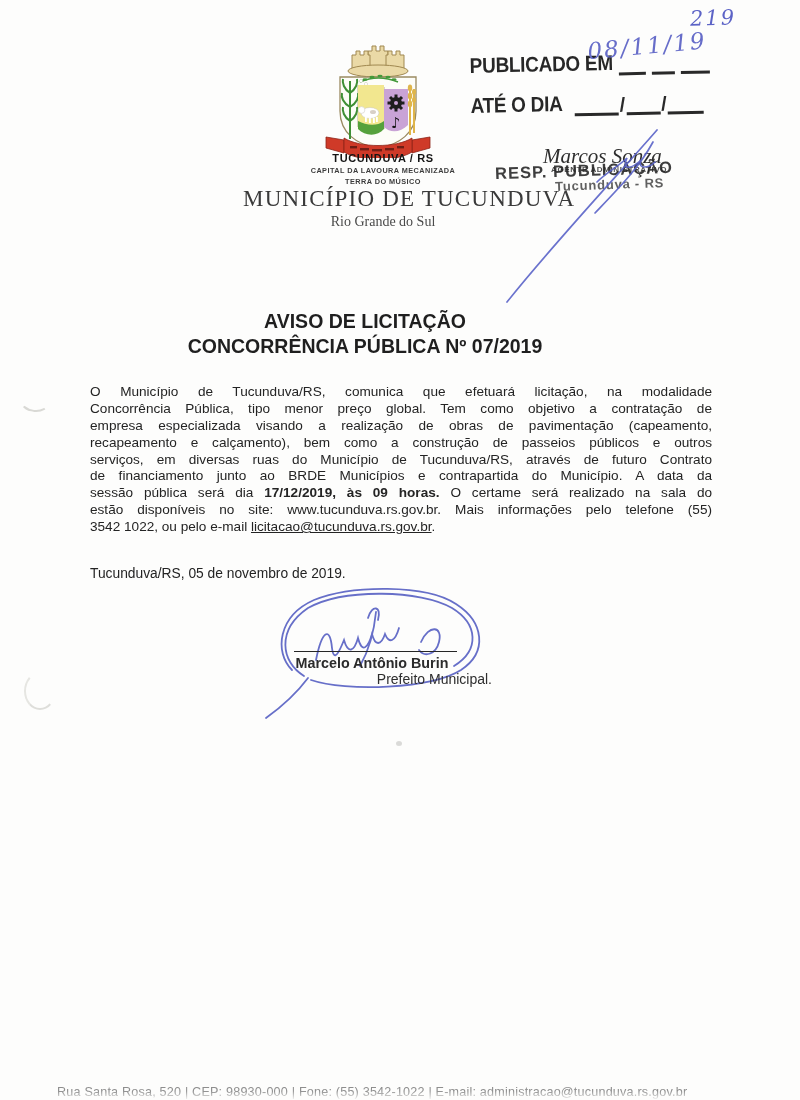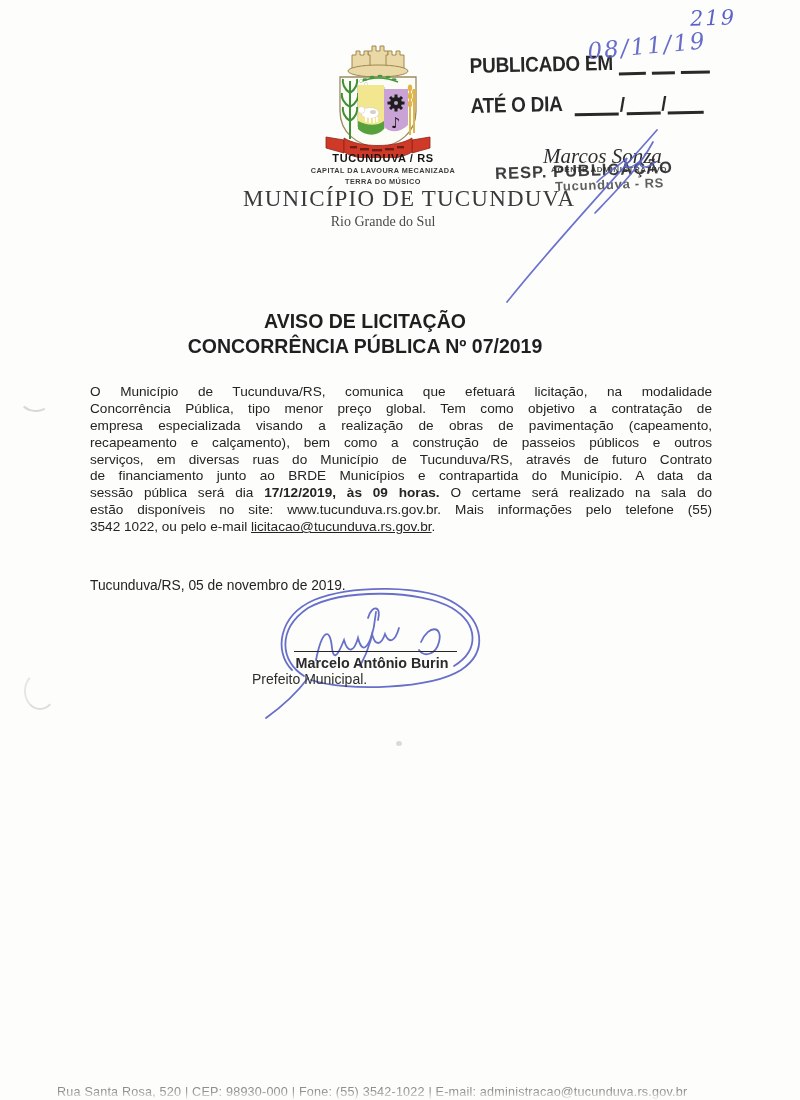--- a/index.html
+++ b/index.html
@@ -30,26 +30,26 @@
   .rcity{position:absolute;left:60px;top:37px;font-size:13px;font-weight:bold;letter-spacing:.8px;color:#3a3a3a;opacity:.8;transform:rotate(-2deg);white-space:nowrap;}
   .scribble{position:absolute;left:0px;top:-22px;width:180px;height:190px;pointer-events:none;}
   
   .title{position:absolute;left:90px;top:309px;width:550px;text-align:center;font-weight:bold;font-size:19.5px;line-height:24.5px;color:#1f1f1f;}
   
   .body{position:absolute;left:90px;top:384px;width:622px;font-size:13.6px;color:#242424;}
   .bline{height:16.9px;line-height:16.9px;text-align:justify;text-align-last:justify;white-space:nowrap;}
   .bline.last{text-align-last:left;}
   .seg-b{font-weight:bold;}
   .seg-u{text-decoration:underline;}
-  .dateline{position:absolute;left:90px;top:566px;font-size:13.8px;color:#242424;margin-top:12px;}
+  .dateline{position:absolute;left:90px;top:566px;font-size:13.8px;color:#242424;}
   
   .sigflourish{position:absolute;left:256px;top:582px;width:240px;height:142px;}
   .sigrule{position:absolute;left:294px;top:651px;width:163px;border-top:1.6px solid #262626;}
   .signer{position:absolute;left:252px;top:655px;width:240px;text-align:center;font-size:14.3px;color:#2b2b2b;font-weight:bold;}
-  .signer-title{position:absolute;left:252px;top:671px;width:240px;text-align:left;font-size:14px;color:#2e2e2e;}
+  .signer-title{position:absolute;left:252px;top:671px;width:240px;text-align:right;font-size:14px;color:#2e2e2e;}
   
   .curl1{position:absolute;left:20px;top:390px;width:26px;height:18px;border:2px solid transparent;border-bottom-color:#d9d9d5;border-radius:50%;transform:rotate(6deg);}
   .curl2{position:absolute;left:24px;top:672px;width:28px;height:34px;border:2px solid transparent;border-bottom-color:#dededa;border-left-color:#e6e6e2;border-radius:50%;}
   .smudge{position:absolute;left:396px;top:741px;width:6px;height:5px;background:#9a9a96;border-radius:50%;opacity:.35;filter:blur(.5px);}
   
   .footer{position:absolute;left:57px;top:1085px;width:720px;font-size:12.6px;letter-spacing:.2px;color:#8e8e8e;white-space:nowrap;filter:blur(.25px);}
   .fade{position:absolute;left:0;bottom:0;width:100%;height:9px;background:linear-gradient(rgba(253,253,252,0),rgba(253,253,252,.95));}
 </style>
 </head>
 <body>

